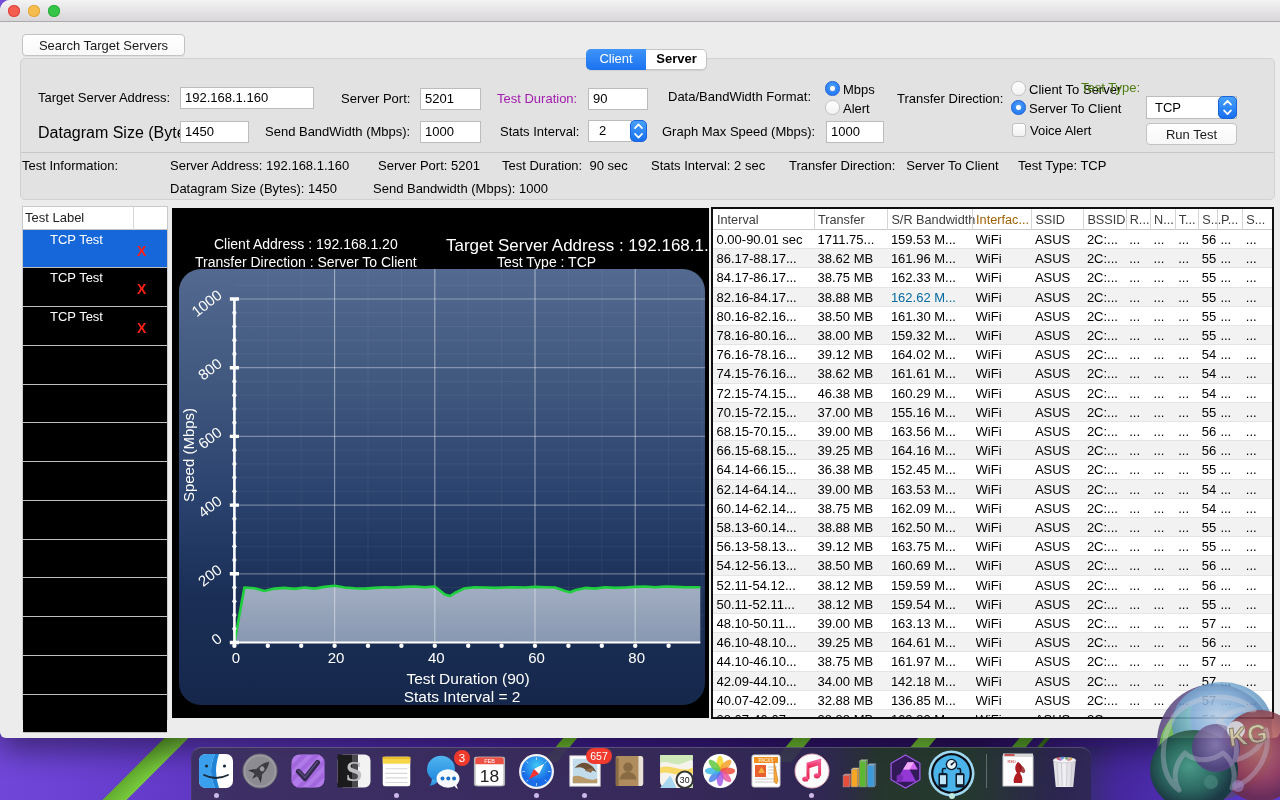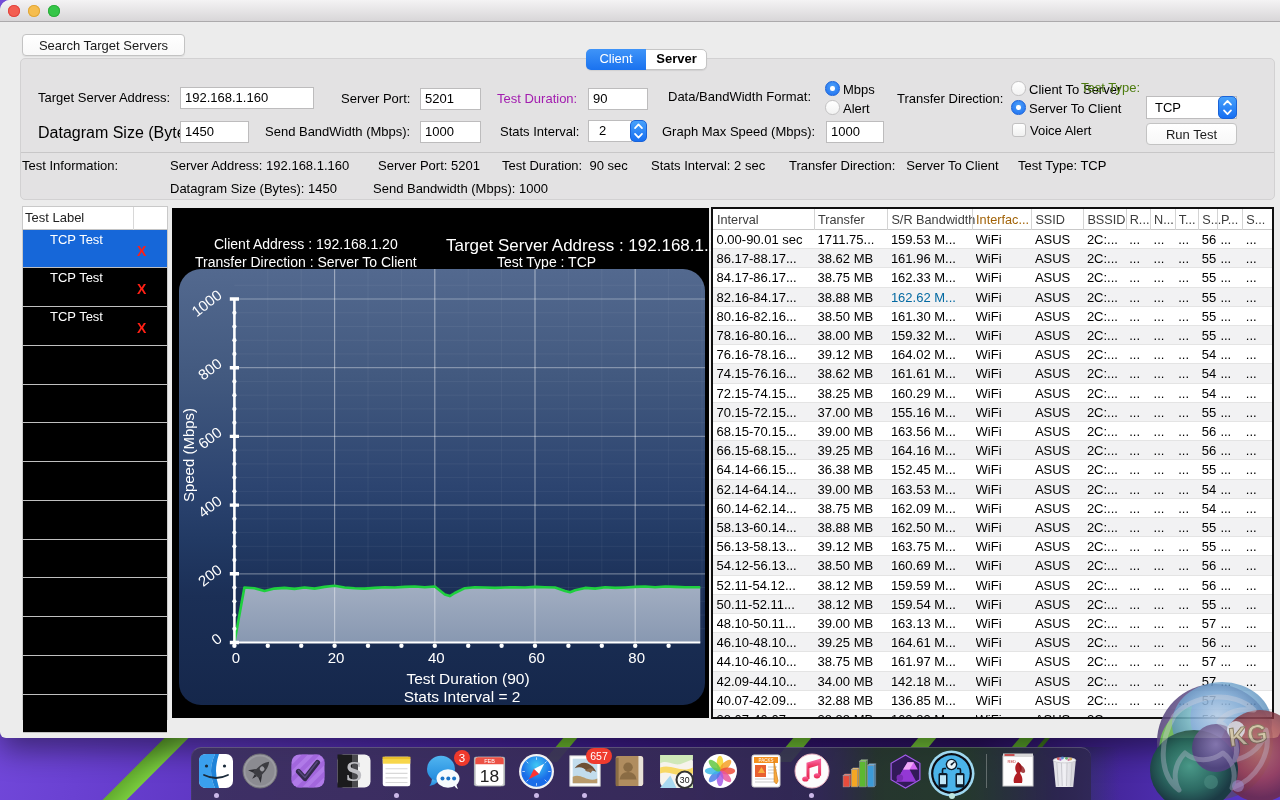--- a/index.html
+++ b/index.html
@@ -312,21 +312,21 @@
 <div class="abs" style="left:321.9px;top:157.9px;font-size:13px;color:#000;white-space:nowrap;overflow:hidden;width:48px;">ASUS</div>
 <div class="abs" style="left:373.9px;top:157.9px;font-size:13px;color:#000;white-space:nowrap;overflow:hidden;width:38px;">2C:...</div>
 <div class="abs" style="left:416.2px;top:157.9px;font-size:13px;color:#000;white-space:nowrap;overflow:hidden;width:20px;">...</div>
 <div class="abs" style="left:440.6px;top:157.9px;font-size:13px;color:#000;white-space:nowrap;overflow:hidden;width:21px;">...</div>
 <div class="abs" style="left:465.2px;top:157.9px;font-size:13px;color:#000;white-space:nowrap;overflow:hidden;width:20px;">...</div>
 <div class="abs" style="left:488.8px;top:157.9px;font-size:13px;color:#000;white-space:nowrap;overflow:hidden;width:15px;">54</div>
 <div class="abs" style="left:507.4px;top:157.9px;font-size:13px;color:#000;white-space:nowrap;overflow:hidden;width:21px;">...</div>
 <div class="abs" style="left:532.8px;top:157.9px;font-size:13px;color:#000;white-space:nowrap;overflow:hidden;width:26px;">...</div>
 <div class="abs" style="left:0;top:175.1px;width:559px;height:19.2px;background:#ffffff;border-bottom:1px solid #e4e4e4;"></div>
 <div class="abs" style="left:3.5px;top:177.1px;font-size:13px;color:#000;white-space:nowrap;overflow:hidden;width:97px;">72.15-74.15...</div>
-<div class="abs" style="left:104.5px;top:177.1px;font-size:13px;color:#000;white-space:nowrap;overflow:hidden;width:69px;">38.25 MB</div>
+<div class="abs" style="left:104.5px;top:177.1px;font-size:13px;color:#000;white-space:nowrap;overflow:hidden;width:69px;">46.38 MB</div>
 <div class="abs" style="left:177.9px;top:177.1px;font-size:13px;color:#000;white-space:nowrap;overflow:hidden;width:81px;">160.29 M...</div>
 <div class="abs" style="left:262.6px;top:177.1px;font-size:13px;color:#000;white-space:nowrap;overflow:hidden;width:55px;">WiFi</div>
 <div class="abs" style="left:321.9px;top:177.1px;font-size:13px;color:#000;white-space:nowrap;overflow:hidden;width:48px;">ASUS</div>
 <div class="abs" style="left:373.9px;top:177.1px;font-size:13px;color:#000;white-space:nowrap;overflow:hidden;width:38px;">2C:...</div>
 <div class="abs" style="left:416.2px;top:177.1px;font-size:13px;color:#000;white-space:nowrap;overflow:hidden;width:20px;">...</div>
 <div class="abs" style="left:440.6px;top:177.1px;font-size:13px;color:#000;white-space:nowrap;overflow:hidden;width:21px;">...</div>
 <div class="abs" style="left:465.2px;top:177.1px;font-size:13px;color:#000;white-space:nowrap;overflow:hidden;width:20px;">...</div>
 <div class="abs" style="left:488.8px;top:177.1px;font-size:13px;color:#000;white-space:nowrap;overflow:hidden;width:15px;">54</div>
 <div class="abs" style="left:507.4px;top:177.1px;font-size:13px;color:#000;white-space:nowrap;overflow:hidden;width:21px;">...</div>
 <div class="abs" style="left:532.8px;top:177.1px;font-size:13px;color:#000;white-space:nowrap;overflow:hidden;width:26px;">...</div>

